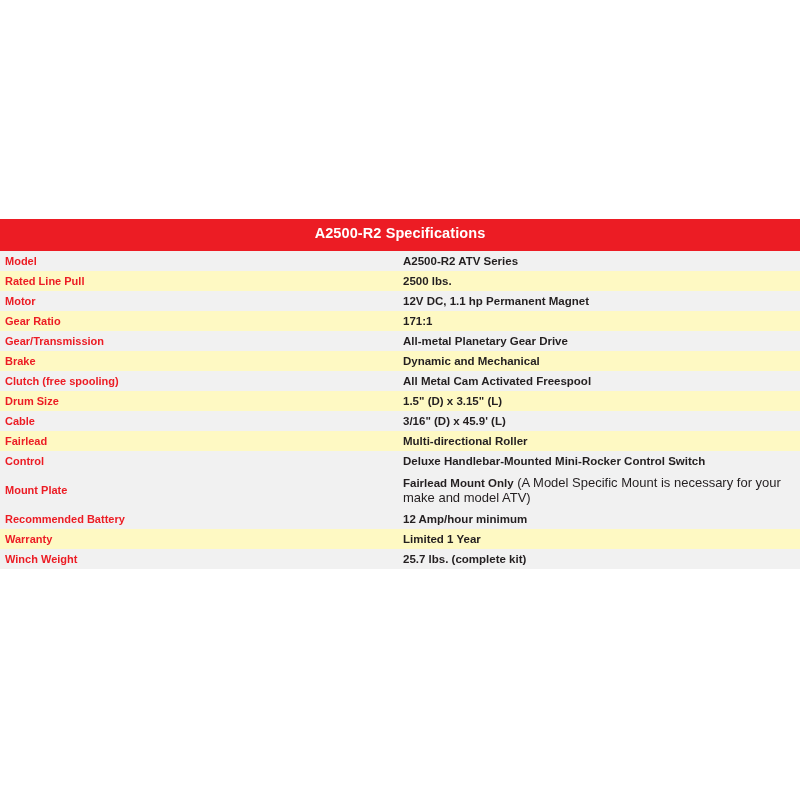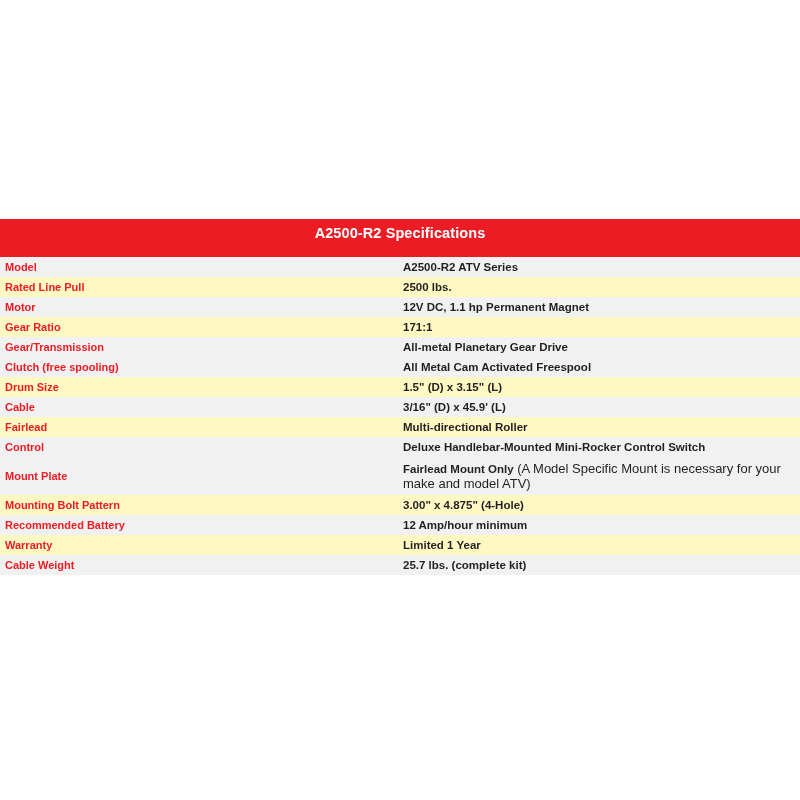--- a/index.html
+++ b/index.html
@@ -20,21 +20,21 @@
     width: 800px;
     border-collapse: collapse;
     table-layout: fixed;
   }
   table.spec-table tr.header-row td {
     background: #ec1c24;
     color: #ffffff;
     font-weight: bold;
     font-size: 14.5px;
     text-align: center;
-    padding: 6px 0 16px 0;
+    padding: 6px 0 10px 0;
     letter-spacing: 0.1px;
   }
   table.spec-table td.label {
     width: 145px;
     color: #ec1c24;
     font-size: 11px;
     font-weight: bold;
     padding: 4px 0 4px 5px;
     vertical-align: middle;
     white-space: nowrap;
@@ -85,20 +85,24 @@
           <td class="value"><span class="value-plain">12V DC, 1.1 hp Permanent Magnet</span></td>
         </tr>
         <tr class="even">
           <td class="label">Gear Ratio</td>
           <td class="value"><span class="value-plain">171:1</span></td>
         </tr>
         <tr class="odd">
           <td class="label">Gear/Transmission</td>
           <td class="value"><span class="value-plain">All-metal Planetary Gear Drive</span></td>
         </tr>
+        <tr class="even">
+          <td class="label">Brake</td>
+          <td class="value"><span class="value-plain">Dynamic and Mechanical</span></td>
+        </tr>
         <tr class="odd">
           <td class="label">Clutch (free spooling)</td>
           <td class="value"><span class="value-plain">All Metal Cam Activated Freespool</span></td>
         </tr>
         <tr class="even">
           <td class="label">Drum Size</td>
           <td class="value"><span class="value-plain">1.5" (D) x 3.15" (L)</span></td>
         </tr>
         <tr class="odd">
           <td class="label">Cable</td>
@@ -109,31 +113,27 @@
           <td class="value"><span class="value-plain">Multi-directional Roller</span></td>
         </tr>
         <tr class="odd">
           <td class="label">Control</td>
           <td class="value"><span class="value-plain">Deluxe Handlebar-Mounted Mini-Rocker Control Switch</span></td>
         </tr>
         <tr class="odd">
           <td class="label">Mount Plate</td>
           <td class="value"><span class="value-main">Fairlead Mount Only</span><span class="note"> (A Model Specific Mount is necessary for your make and model ATV)</span></td>
         </tr>
-        <tr class="even">
-          <td class="label">Mounting Bolt Pattern</td>
-          <td class="value"><span class="value-plain">3.00" x 4.875" (4-Hole)</span></td>
-        </tr>
         <tr class="odd">
           <td class="label">Recommended Battery</td>
           <td class="value"><span class="value-plain">12 Amp/hour minimum</span></td>
         </tr>
         <tr class="even">
           <td class="label">Warranty</td>
           <td class="value"><span class="value-plain">Limited 1 Year</span></td>
         </tr>
         <tr class="odd">
-          <td class="label">Cable Weight</td>
+          <td class="label">Winch Weight</td>
           <td class="value"><span class="value-plain">25.7 lbs. (complete kit)</span></td>
         </tr>
       </tbody>
   </table>
 </div>
 
 </body></html>

